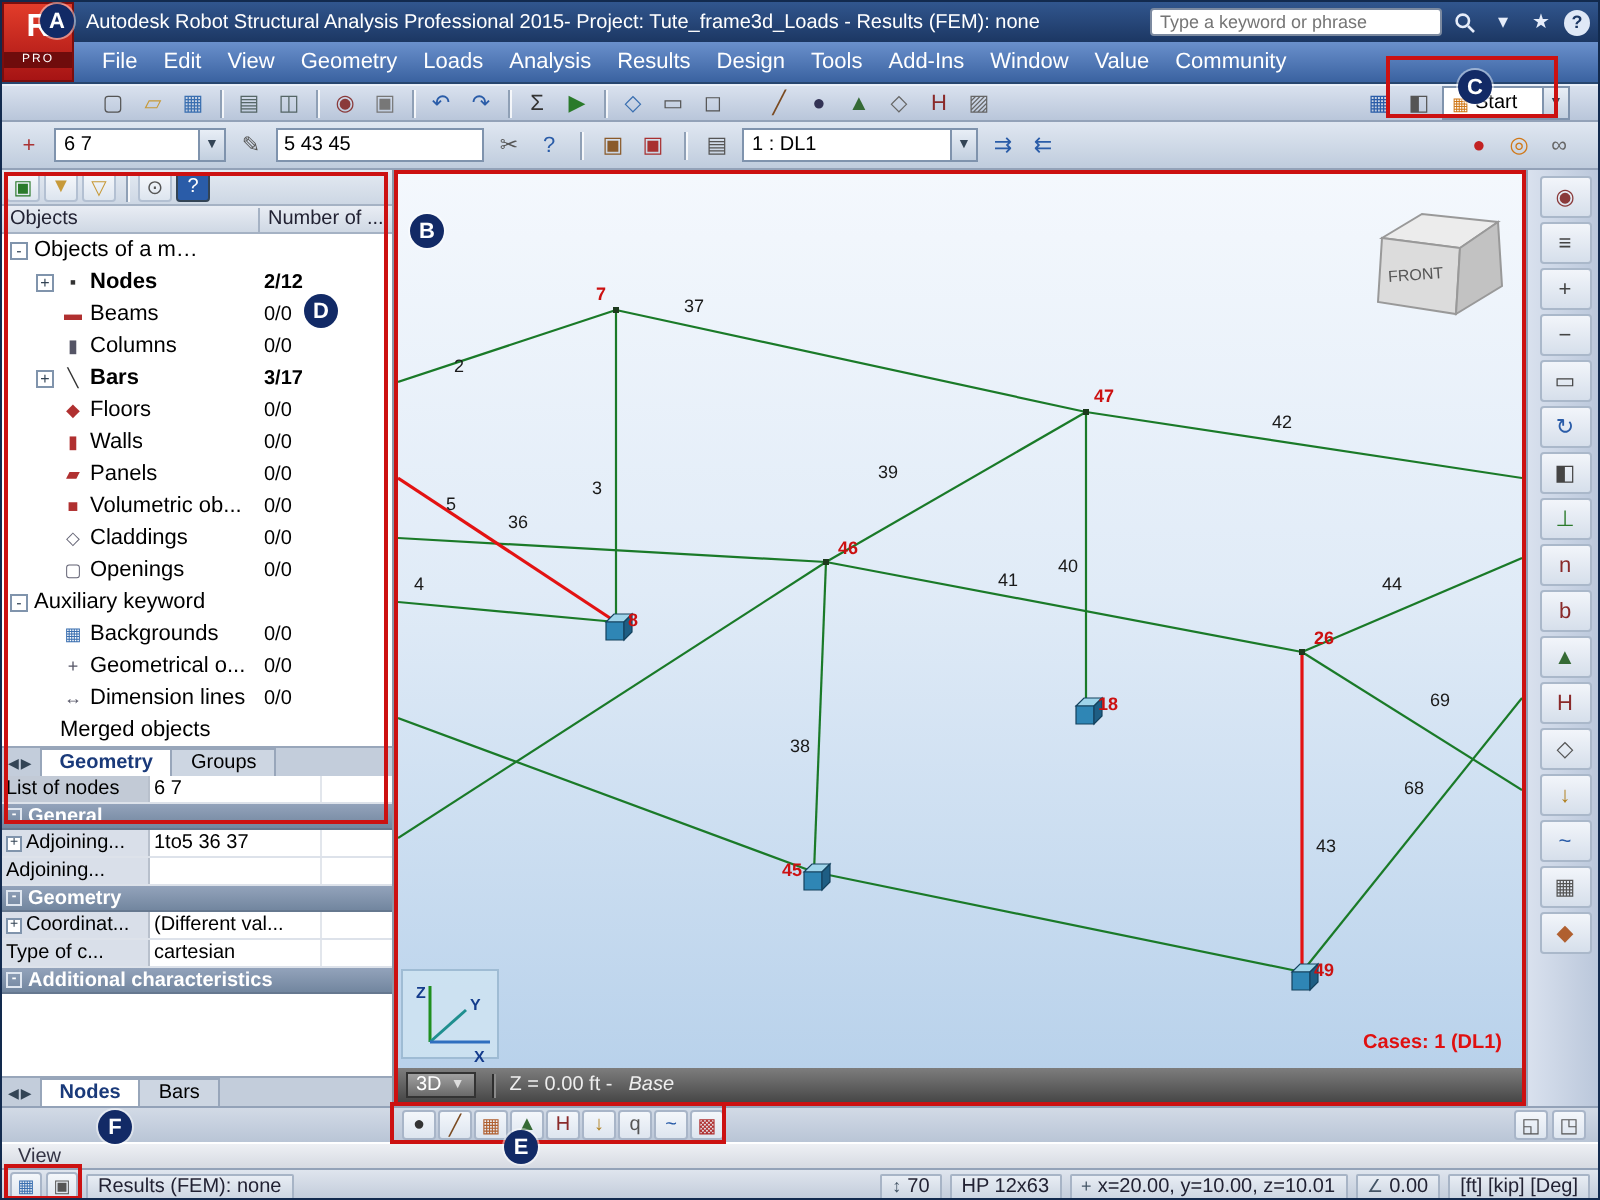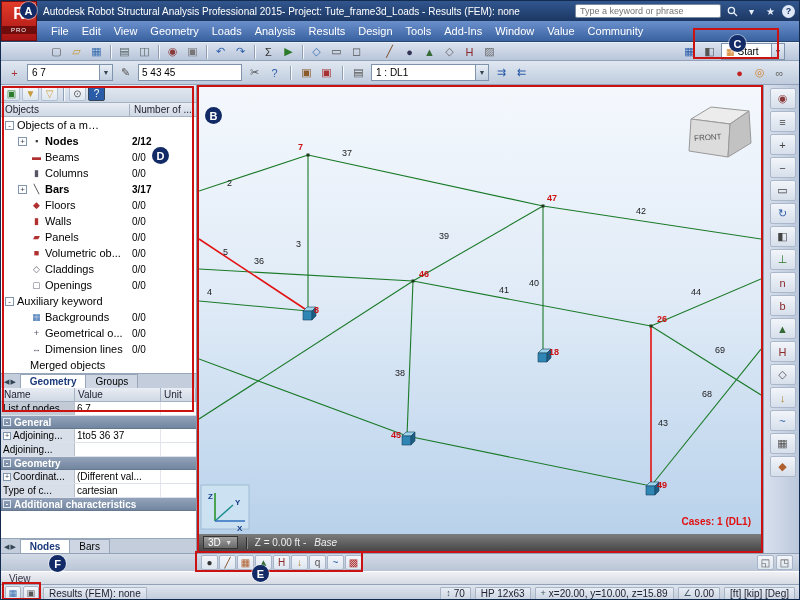--- a/index.html
+++ b/index.html
@@ -413,25 +413,20 @@
           <span class="tlabel">Merged objects</span>
         </div>
       </div>
     <div class="tabs">
       <span class="tabarrows">◀▶</span>
       <span class="tab active">Geometry</span>
       <span class="tab">Groups</span>
     </div>
 
     <div class="prop-grid">
-      <div class="prop-cols">
-        <div class="pc1">Name</div>
-        <div class="pc2">Value</div>
-        <div class="pc3">Unit</div>
-      </div>
       <div id="prop-rows">
           <div class="prop-row">
             <div class="pname psel">
               <span>List of nodes</span>
             </div>
             <div class="pval">6 7</div>
             <div class="punit"></div>
           </div>
           <div class="prop-sec">
             <div class="psexp">-</div>
@@ -698,21 +693,21 @@
     <span class="sflex"></span>
     <span class="sseg">
       <span class="sico">↕</span>
       <span>70</span>
     </span>
     <span class="sseg">
       <span>HP 12x63</span>
     </span>
     <span class="sseg">
       <span class="sico">+</span>
-      <span>x=20.00, y=10.00, z=15.89</span>
+      <span>x=20.00, y=10.00, z=10.01</span>
     </span>
     <span class="sseg">
       <span class="sico">∠</span>
       <span>0.00</span>
     </span>
     <span class="sseg">
       <span>[ft] [kip] [Deg]</span>
     </span>
   </div>
 

